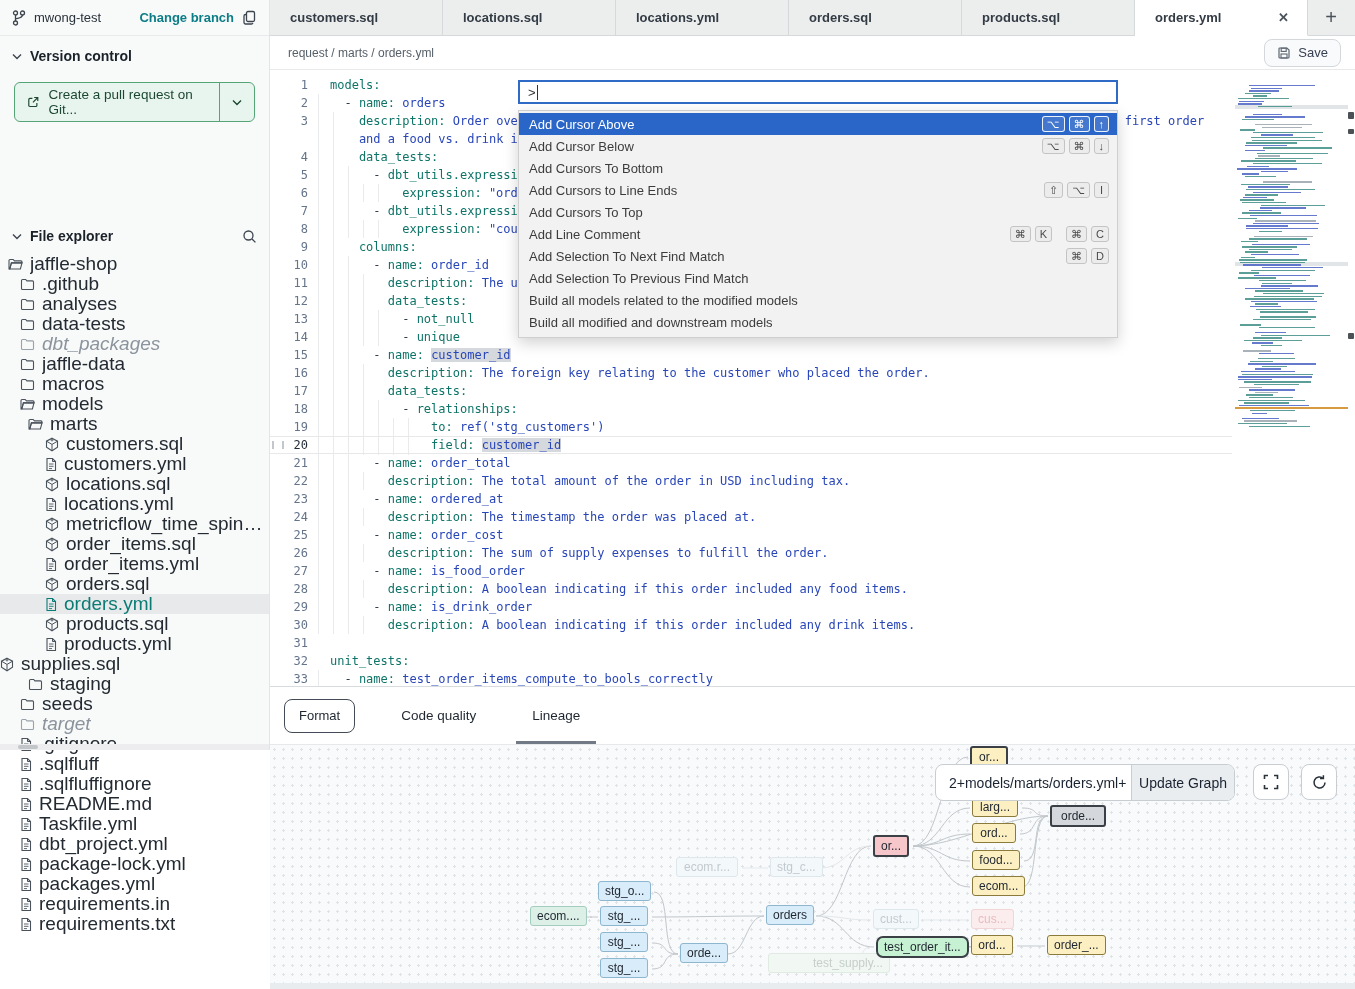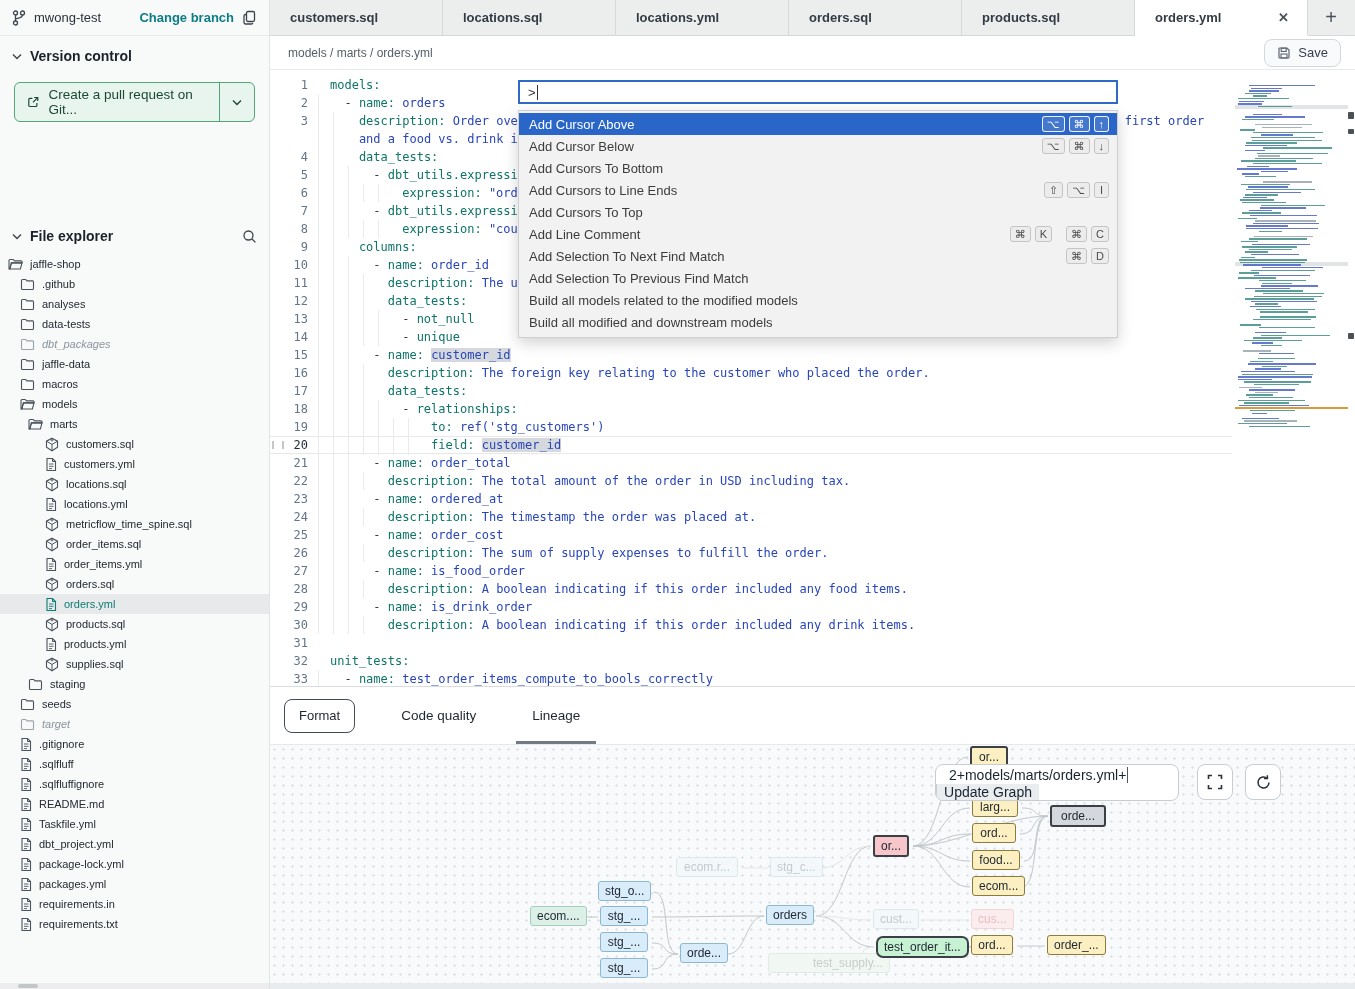--- a/index.html
+++ b/index.html
@@ -1,32 +1,32 @@
 <!DOCTYPE html>
 <html><head>
 <meta charset="utf-8">
 <style>
   * { margin:0; padding:0; box-sizing:border-box; }
   html,body { width:1355px; height:989px; overflow:hidden; font-family:"Liberation Sans",sans-serif; background:#fff; color:#232a31; }
 
   
-  #sidebar { position:absolute; left:0; top:0; width:270px; height:989px; background:#f8f9f9; border-right:1px solid #e2e4e6; }
+  #sidebar { position:absolute; left:0; top:0; width:270px; height:750px; background:#f8f9f9; border-right:1px solid #e2e4e6; }
   .branch-row { height:36px; display:flex; align-items:center; padding:0 12px; gap:8px; border-bottom:1px solid #e7e9ea; }
   .branch-name { font-size:13px; color:#2a323a; flex:0 0 auto; }
   .branch-spacer { flex:1; }
   .link-teal { font-size:13px; color:#0c7d86; font-weight:600; cursor:pointer; }
   .sec-header { display:flex; align-items:center; gap:8px; padding:12px 12px 8px 12px; }
   .sec-title { font-size:14px; font-weight:700; color:#1a2129; }
   .pr-btn { margin:10px 14px 0 14px; display:flex; height:40px; border:1px solid #55a476; border-radius:6px; background:#e8f5ee; overflow:hidden; cursor:pointer; }
   .pr-main { flex:1; display:flex; align-items:center; gap:9px; padding:0 12px; font-size:13.5px; color:#1c4733; }
   .pr-split { width:1px; background:#55a476; }
   .pr-caret { width:34px; display:flex; align-items:center; justify-content:center; color:#1c4733; }
   #explorer-header { margin-top:96px; display:flex; align-items:center; gap:8px; padding:10px 12px; }
   .explorer-spacer { flex:1; }
-  #tree { font-size:11px; }
+  #tree { font-size:19px; }
   .tree-row { height:20px; display:flex; align-items:center; gap:7px; white-space:nowrap; cursor:pointer; }
   .tree-row.sel { background:#e7e9eb; color:#0b7c74; }
   .tree-row.dim { color:#8b949d; font-style:italic; }
   .tree-label { overflow:hidden; text-overflow:ellipsis; }
   .sb-scroll { position:absolute; left:0; bottom:0; width:269px; height:6px; background:#ededef; }
   .sb-thumb { position:absolute; left:18px; bottom:1px; width:20px; height:4px; background:#c2c6c9; border-radius:2px; }
 
   
   #main { position:absolute; left:270px; top:0; width:1085px; height:989px; }
 
@@ -93,21 +93,21 @@
   .n-blue { background:#d9ecf9; border:1px solid #8fb6cf; }
   .n-mint { background:#ddf0e8; border:1px solid #a4cdbd; }
   .n-green { background:#c6f1d3; border:2px solid #3a4046; }
   .n-gray { background:#d4d8dc; border:2px solid #3a4046; }
   .n-pink { background:#f6c6ca; border:2px solid #3a4046; }
   .n-yellow-strong { background:#fcf0c2; border:2px solid #3a4046; }
   .n-faded { background:#f3f8fa; border:1px solid #dde7ec; color:#c2cad0; }
   .n-faded-pink { background:#fbeced; border:1px solid #f3d4d7; color:#e6bcc0; }
   .n-faded-green { background:#f1f7f2; border:1px solid #e0ebe2; color:#c6cfc9; }
   #graph-controls { position:absolute; left:665px; top:19px; display:flex; gap:16px; z-index:10; }
-  .selector-group { display:flex; width:244px; height:37px; background:#fff; border:1px solid #c8cdd2; border-radius:8px; overflow:hidden;flex-direction:column; }
+  .selector-group { display:flex; width:300px; height:37px; background:#fff; border:1px solid #c8cdd2; border-radius:8px; overflow:hidden; }
   .selector-input { flex:1; display:flex; align-items:center; padding:0 4px 0 13px; font-size:14px; color:#1a2330; white-space:nowrap; overflow:hidden; }
   .selector-btn { width:103px; border-left:1px solid #c8cdd2; background:#e9edf0; display:flex; align-items:center; justify-content:center; font-size:14px; color:#1a2330; cursor:pointer; }
   .icon-btn { width:36px; height:36px; background:#fff; border:1px solid #c8cdd2; border-radius:8px; display:flex; align-items:center; justify-content:center; cursor:pointer; }
   .h-scroll { position:absolute; left:0; bottom:0; width:100%; height:6px; background:#e9ecef; }
 
   svg.ic { display:block; }
 </style>
 </head>
 <body>
 
@@ -342,21 +342,21 @@
       <div class="tree-row" style="padding-left: 45px;">
         <span style="display: flex;">
           <svg width="12" height="15" viewBox="0 0 12 15">
             <path d="M2 1.5h5.5L10.5 4.5v9H2z" fill="none" stroke="#4a535c" stroke-width="1.1"></path>
             <path d="M7.5 1.5v3h3" fill="none" stroke="#4a535c" stroke-width="1.0"></path>
             <path d="M4 7h4.5 M4 9.3h4.5 M4 11.6h3" stroke="#4a535c" stroke-width=".9"></path>
           </svg>
         </span>
         <span class="tree-label">products.yml</span>
       </div>
-      <div class="tree-row" style="padding-left: 45px;">
+      <div class="tree-row" style="">
         <span style="display: flex;">
           <svg width="14" height="15" viewBox="0 0 14 15">
             <path d="M7 1.2 12.5 4.2v6L7 13.8 1.5 10.2v-6z" fill="none" stroke="#4a535c" stroke-width="1.1"></path>
             <path d="M1.8 4.4 7 7.4l5.2-3 M7 7.4v6" fill="none" stroke="#4a535c" stroke-width="1.0"></path>
             <circle cx="7" cy="3" r="1" fill="none" stroke="#4a535c" stroke-width=".9"></circle>
           </svg>
         </span>
         <span class="tree-label">supplies.sql</span>
       </div>
       <div class="tree-row" style="padding-left: 28px;">
@@ -509,21 +509,21 @@
         <span class="tab-label">products.sql</span>
       </div>
       <div class="tab active">
         <span class="tab-label">orders.yml</span>
         <span class="tab-close">✕</span>
       </div>
       <div class="tab-add">+</div>
     </div>
 
   <div id="crumbbar">
-    <span id="crumb">models / marts / orders.yml</span>
+    <span id="crumb">request / marts / orders.yml</span>
     <button class="save-btn">
       <svg class="ic" width="14" height="14" viewBox="0 0 14 14">
           <path d="M2 2.8A.8.8 0 0 1 2.8 2h7.1L12 4.1v7.1a.8.8 0 0 1-.8.8H2.8a.8.8 0 0 1-.8-.8z" fill="none" stroke="#5b6570" stroke-width="1.2"></path>
           <rect x="4.2" y="2.2" width="5" height="3.2" fill="none" stroke="#5b6570" stroke-width="1.1"></rect>
           <rect x="4" y="8" width="6" height="4" fill="none" stroke="#5b6570" stroke-width="1.1"></rect>
         </svg>
       <span>Save</span>
     </button>
   </div>
 

